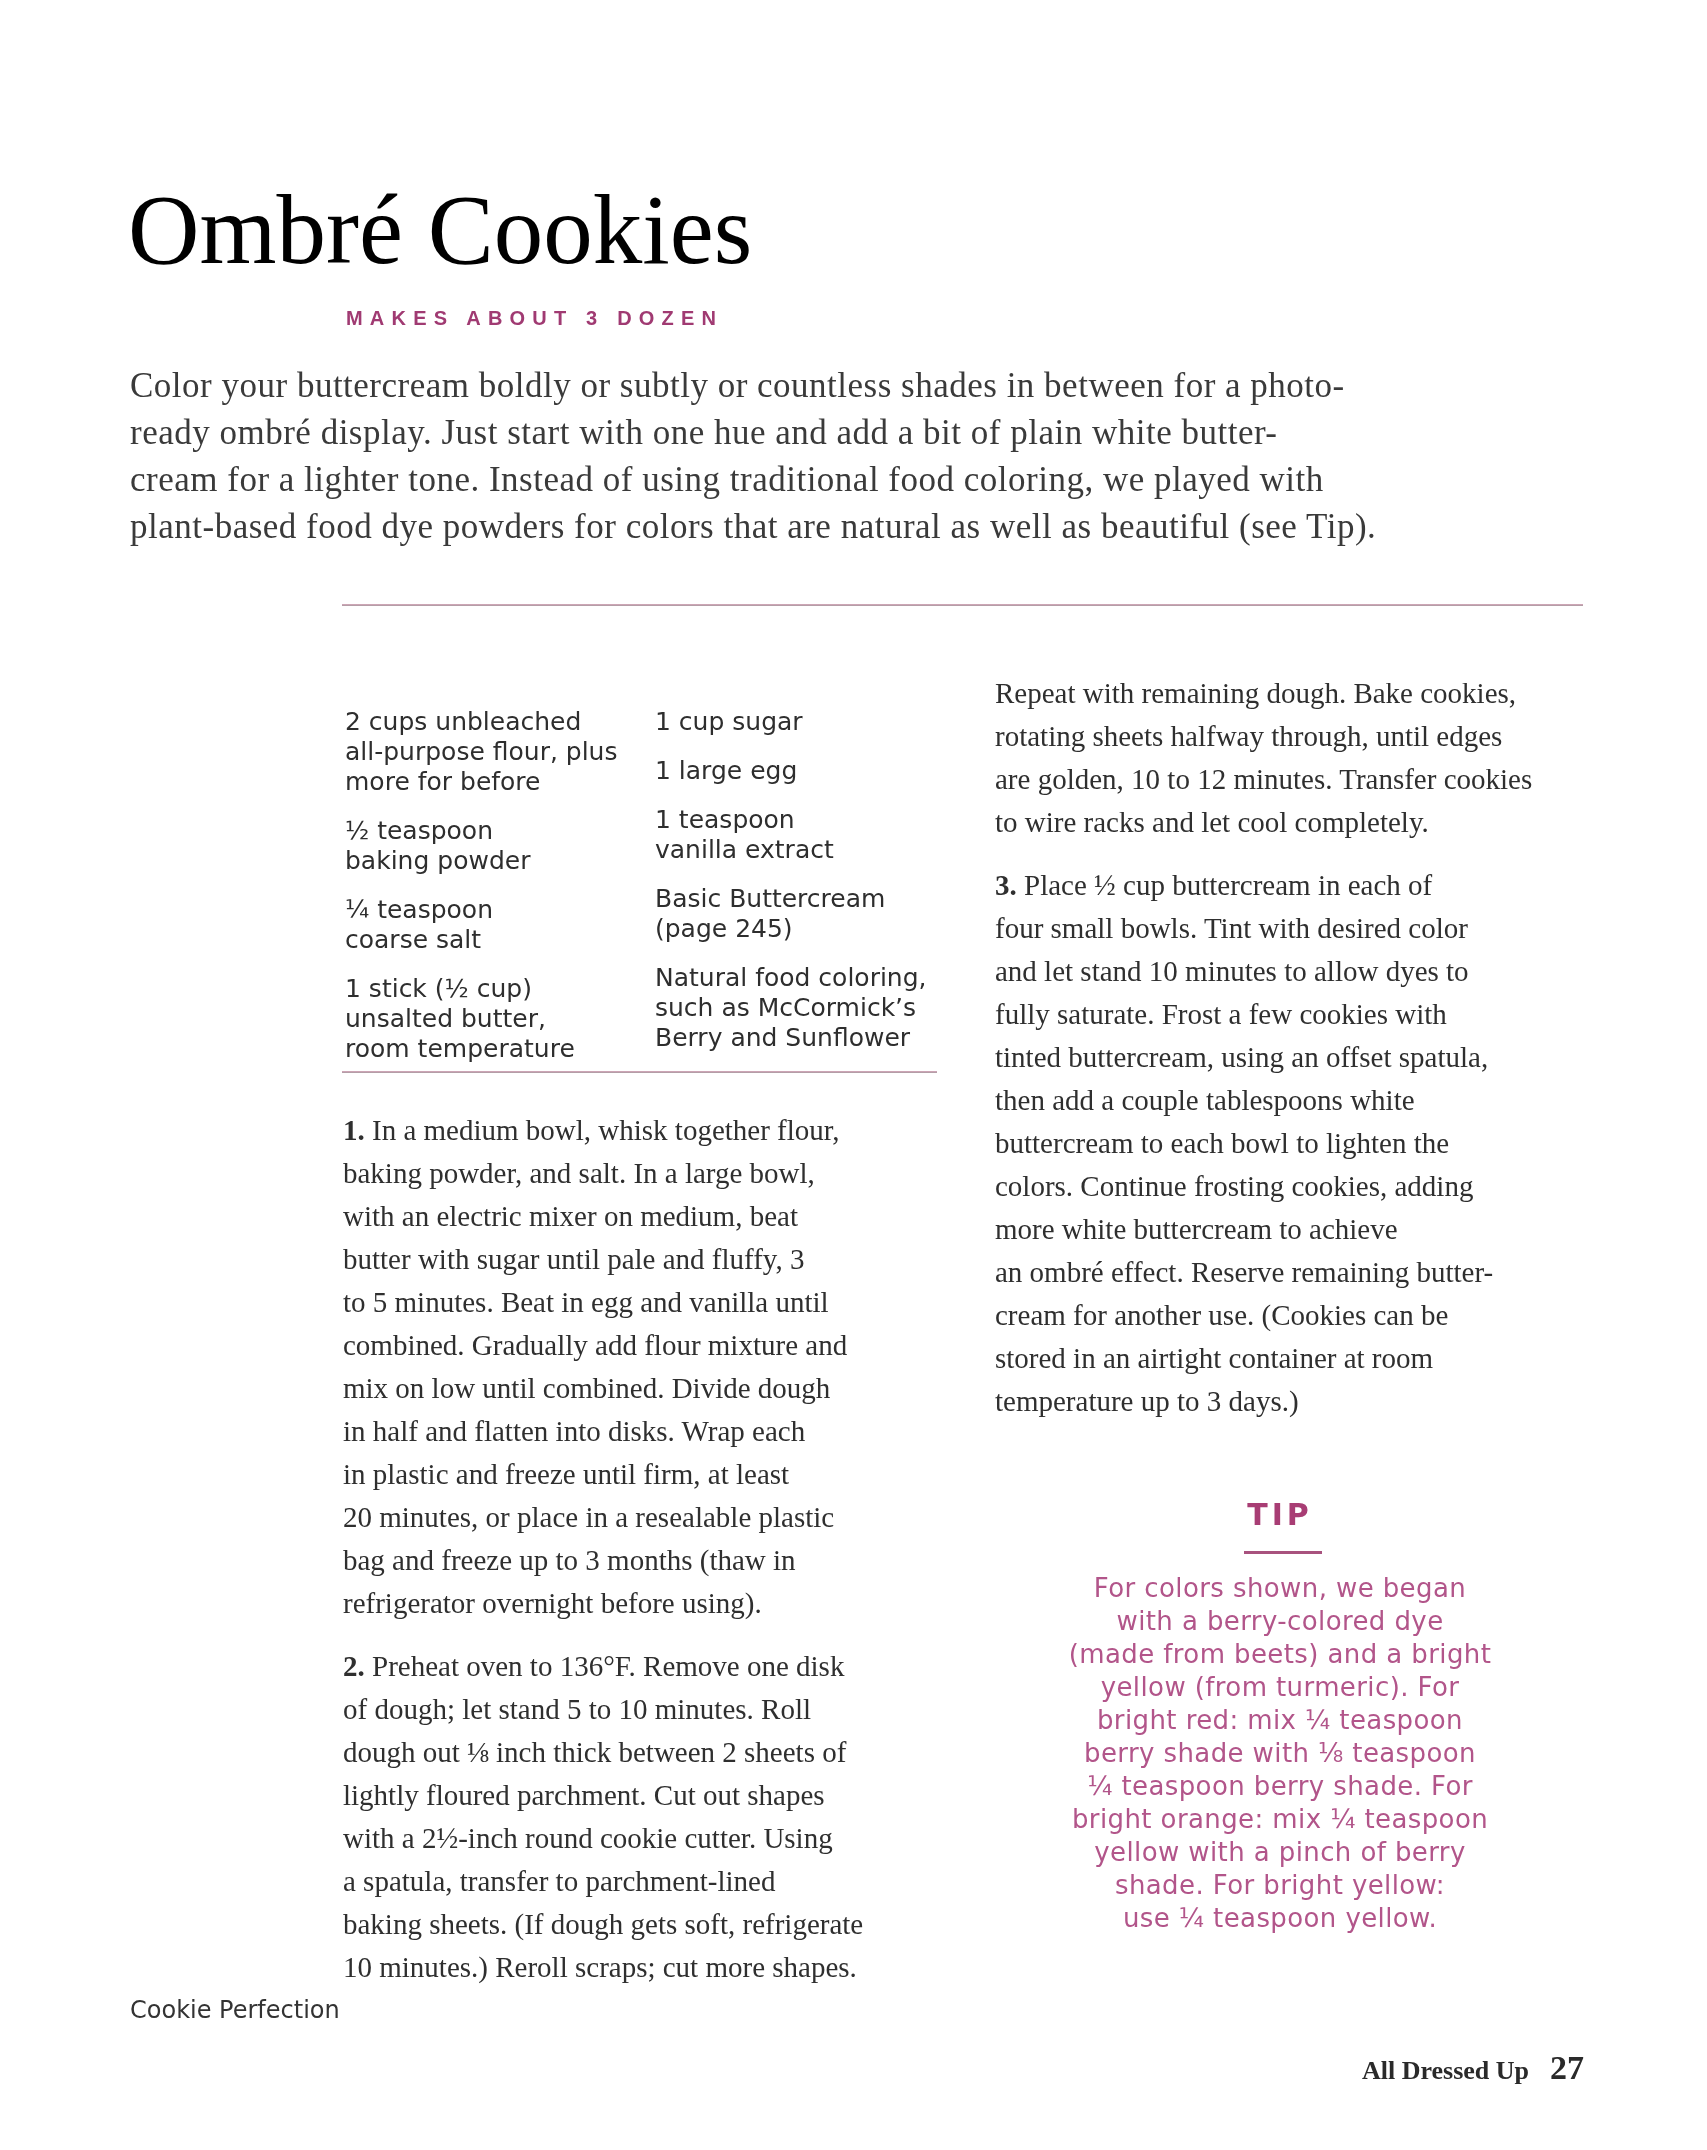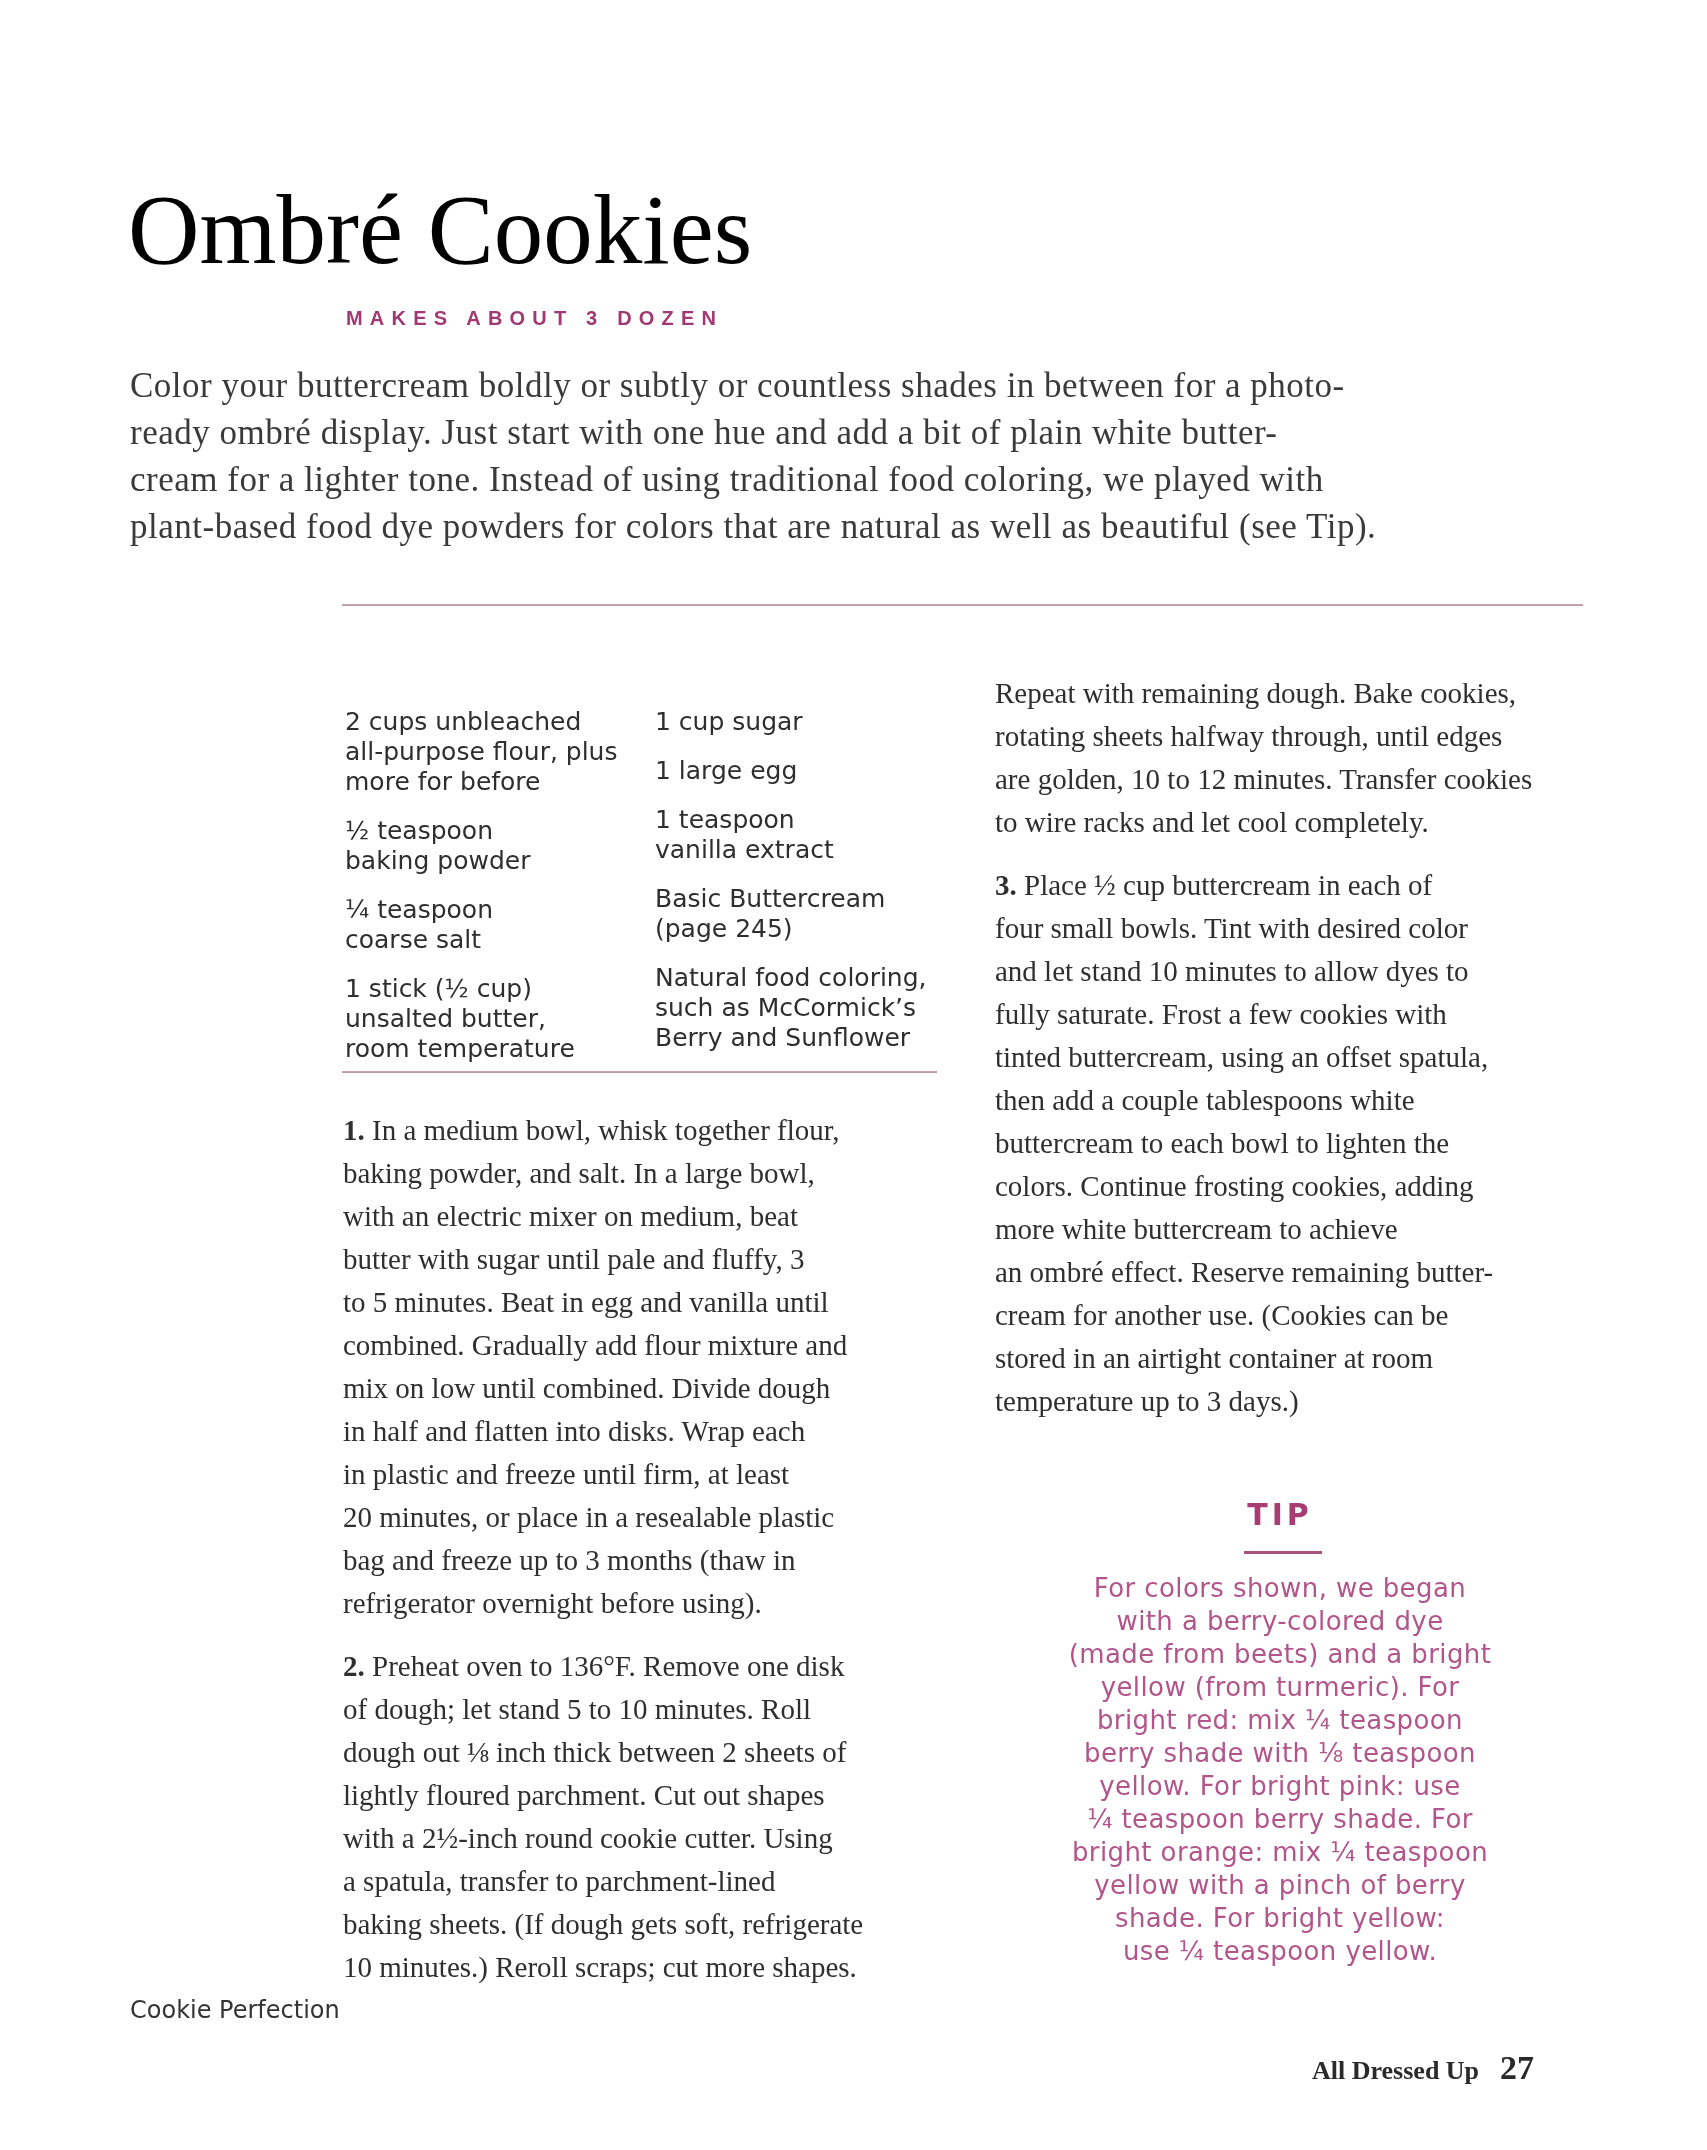--- a/index.html
+++ b/index.html
@@ -54,21 +54,21 @@
     font-family: "DejaVu Sans", "Liberation Sans", sans-serif;
     font-size: 26px; line-height: 33px; color: #b2558a; letter-spacing: 0.4px;
   }
   .tip-body .ln { display: block; white-space: nowrap; }
   .footer-left {
     left: 130px; top: 1996px;
     font-family: "DejaVu Sans", "Liberation Sans", sans-serif;
     font-size: 24px; color: #333; white-space: nowrap;
   }
   .footer-right {
-    left: 1312px; top: 2049px; width: 272px; text-align: left;
+    left: 1312px; top: 2049px; width: 272px; text-align: right;
     font-family: "Liberation Serif", "DejaVu Serif", serif; font-weight: bold; color: #2a2a2a;
     white-space: nowrap;
   }
   .footer-right .sec { font-size: 26px; }
   .footer-right .pg { font-size: 34px; margin-left: 21px; }
 </style>
 </head>
 <body>
 
 <div class="abs title">Ombré Cookies</div>
@@ -181,21 +181,20 @@
 
 <div class="abs tip-head">TIP</div>
 <div class="abs tip-rule"></div>
 <div class="abs tip-body">
   <span class="ln">For colors shown, we began</span>
   <span class="ln">with a berry-colored dye</span>
   <span class="ln">(made from beets) and a bright</span>
   <span class="ln">yellow (from turmeric). For</span>
   <span class="ln">bright red: mix ¼ teaspoon</span>
   <span class="ln">berry shade with ⅛ teaspoon</span>
-  <span class="ln">yellow. For bright pink: use</span>
   <span class="ln">¼ teaspoon berry shade. For</span>
   <span class="ln">bright orange: mix ¼ teaspoon</span>
   <span class="ln">yellow with a pinch of berry</span>
   <span class="ln">shade. For bright yellow:</span>
   <span class="ln">use ¼ teaspoon yellow.</span>
 </div>
 
 <div class="abs footer-left">Cookie Perfection</div>
 <div class="abs footer-right">
   <span class="sec">All Dressed Up</span><span class="pg">27</span>

